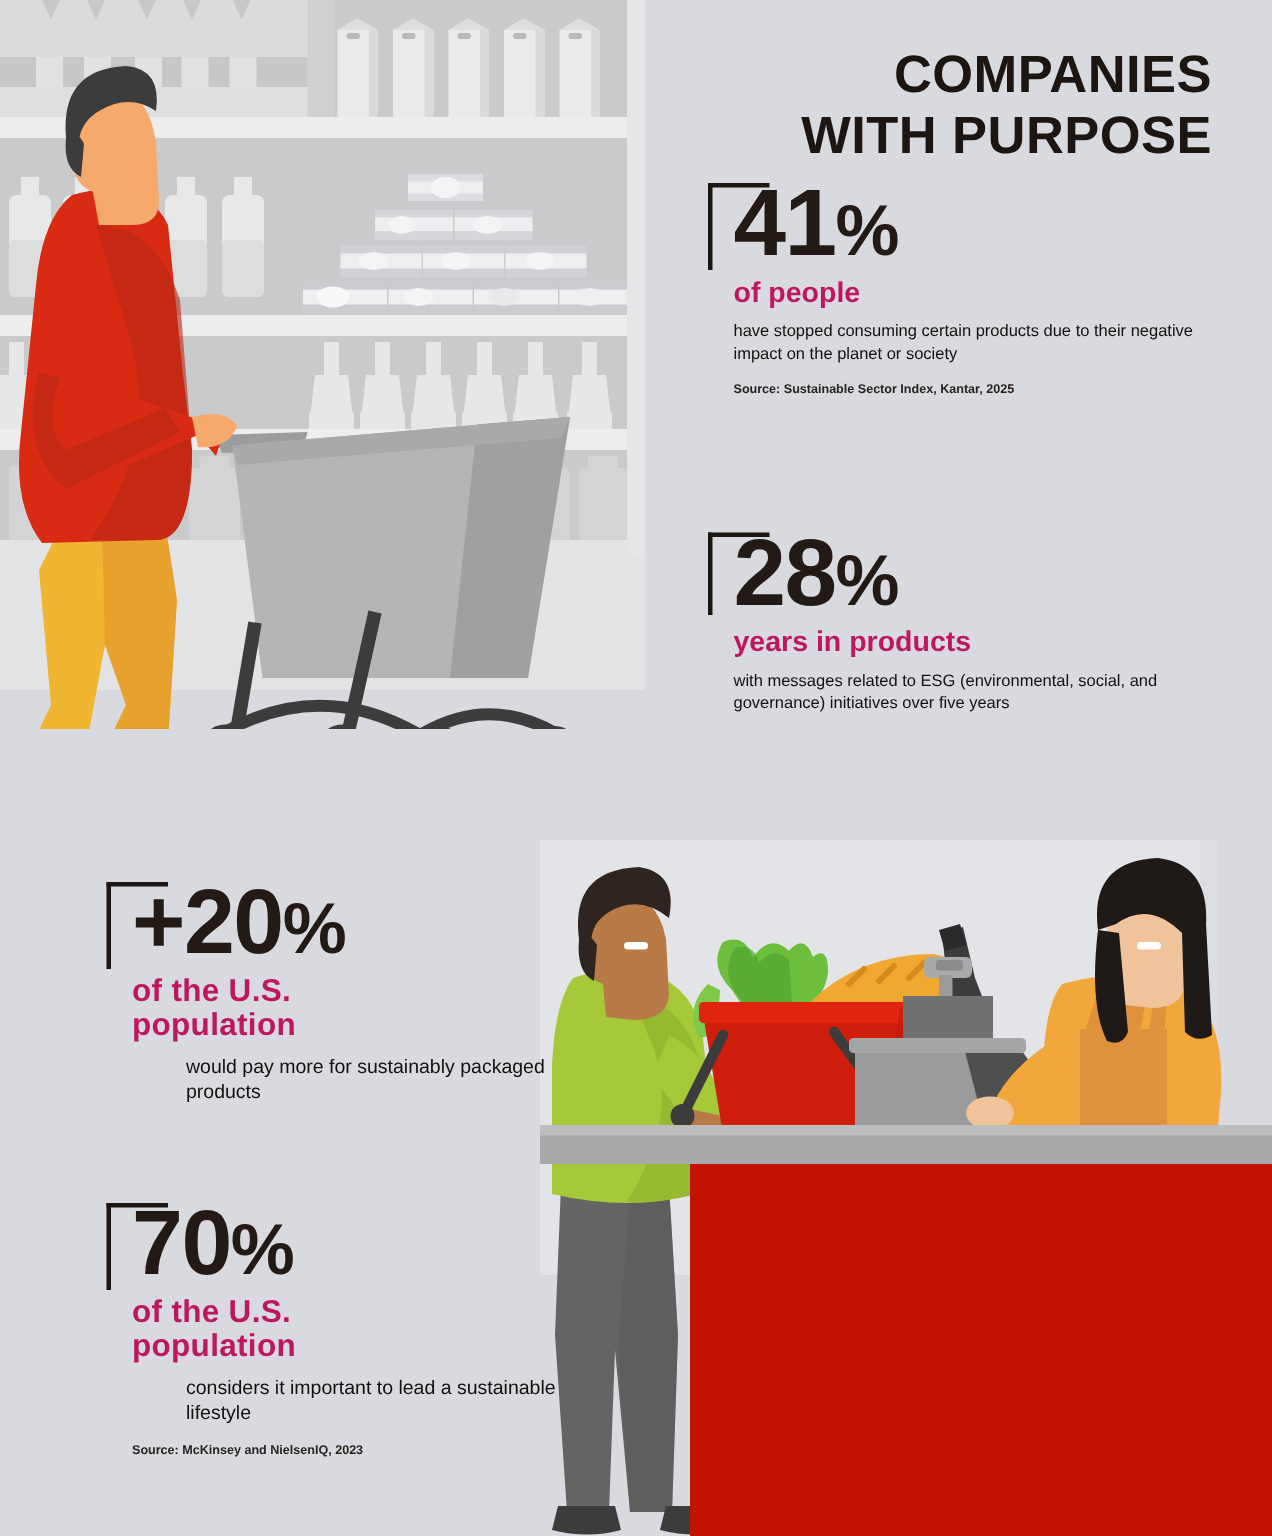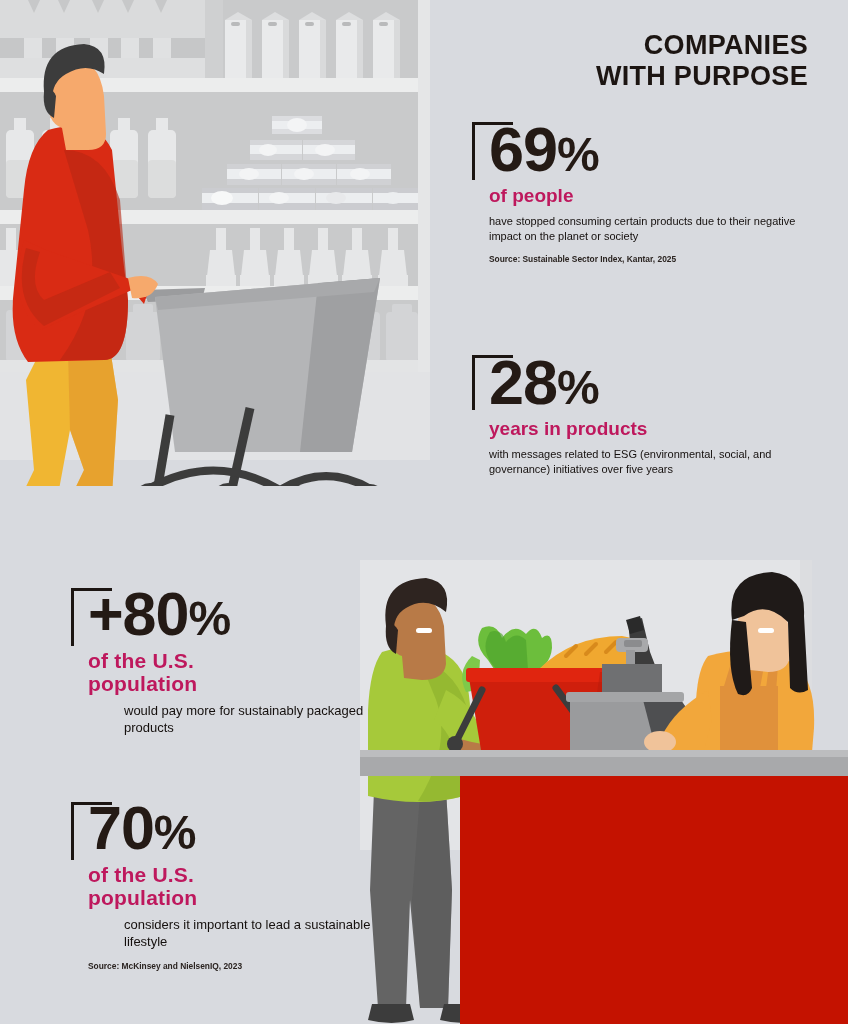--- a/index.html
+++ b/index.html
@@ -12,21 +12,21 @@
   .page{position:relative;width:848px;height:1024px;background:#d8dadf;}
 
   
   .illo-top{position:absolute;left:0;top:0;width:430px;height:486px;overflow:hidden;background:#eceded;}
   .illo-bottom{position:absolute;left:360px;top:560px;width:488px;height:464px;overflow:hidden;}
 
   
   .title{
     position:absolute;left:420px;top:30px;width:388px;
     text-align:right;color:#1c1512;
-    font-weight:bold;font-size:27px;line-height:1.16;letter-spacing:.3px;
+    font-weight:bold;font-size:35px;line-height:1.16;letter-spacing:.3px;
   }
   .stat{position:absolute;}
   .bracket{position:absolute;border-left:3px solid #1c1512;border-top:3px solid #1c1512;}
   .big{
     font-weight:bold;color:#241a15;
     font-size:63px;line-height:.95;letter-spacing:-1px;
   }
   .big .pct{font-size:48px;letter-spacing:-1px;}
   .sub{
     font-weight:bold;color:#be185d;font-size:19px;line-height:1.18;margin-top:5px;
@@ -434,36 +434,36 @@
     </svg>
   </div>
 
   <div class="title">
     <div>COMPANIES</div>
     <div>WITH PURPOSE</div>
   </div>
 
   <div class="stat" id="stat-47">
     <span class="bracket"></span>
-    <div class="big"><span>69</span><span class="pct">%</span></div>
+    <div class="big"><span>41</span><span class="pct">%</span></div>
     <div class="sub">of people</div>
     <div class="body">have stopped consuming certain products due to their negative impact on the planet or society</div>
     <div class="src">Source: Sustainable Sector Index, Kantar, 2025</div>
   </div>
 
   <div class="stat" id="stat-28">
     <span class="bracket"></span>
     <div class="big"><span>28</span><span class="pct">%</span></div>
     <div class="sub">years in products</div>
     <div class="body">with messages related to ESG (environmental, social, and governance) initiatives over five years</div>
   </div>
 
   <div class="stat" id="stat-60">
     <span class="bracket"></span>
-    <div class="big"><span>+80</span><span class="pct">%</span></div>
+    <div class="big"><span>+20</span><span class="pct">%</span></div>
     <div class="sub">
       <div>of the U.S.</div>
       <div>population</div>
     </div>
     <div class="body">would pay more for sustainably packaged products</div>
   </div>
 
   <div class="stat" id="stat-78">
     <span class="bracket"></span>
     <div class="big"><span>70</span><span class="pct">%</span></div>

